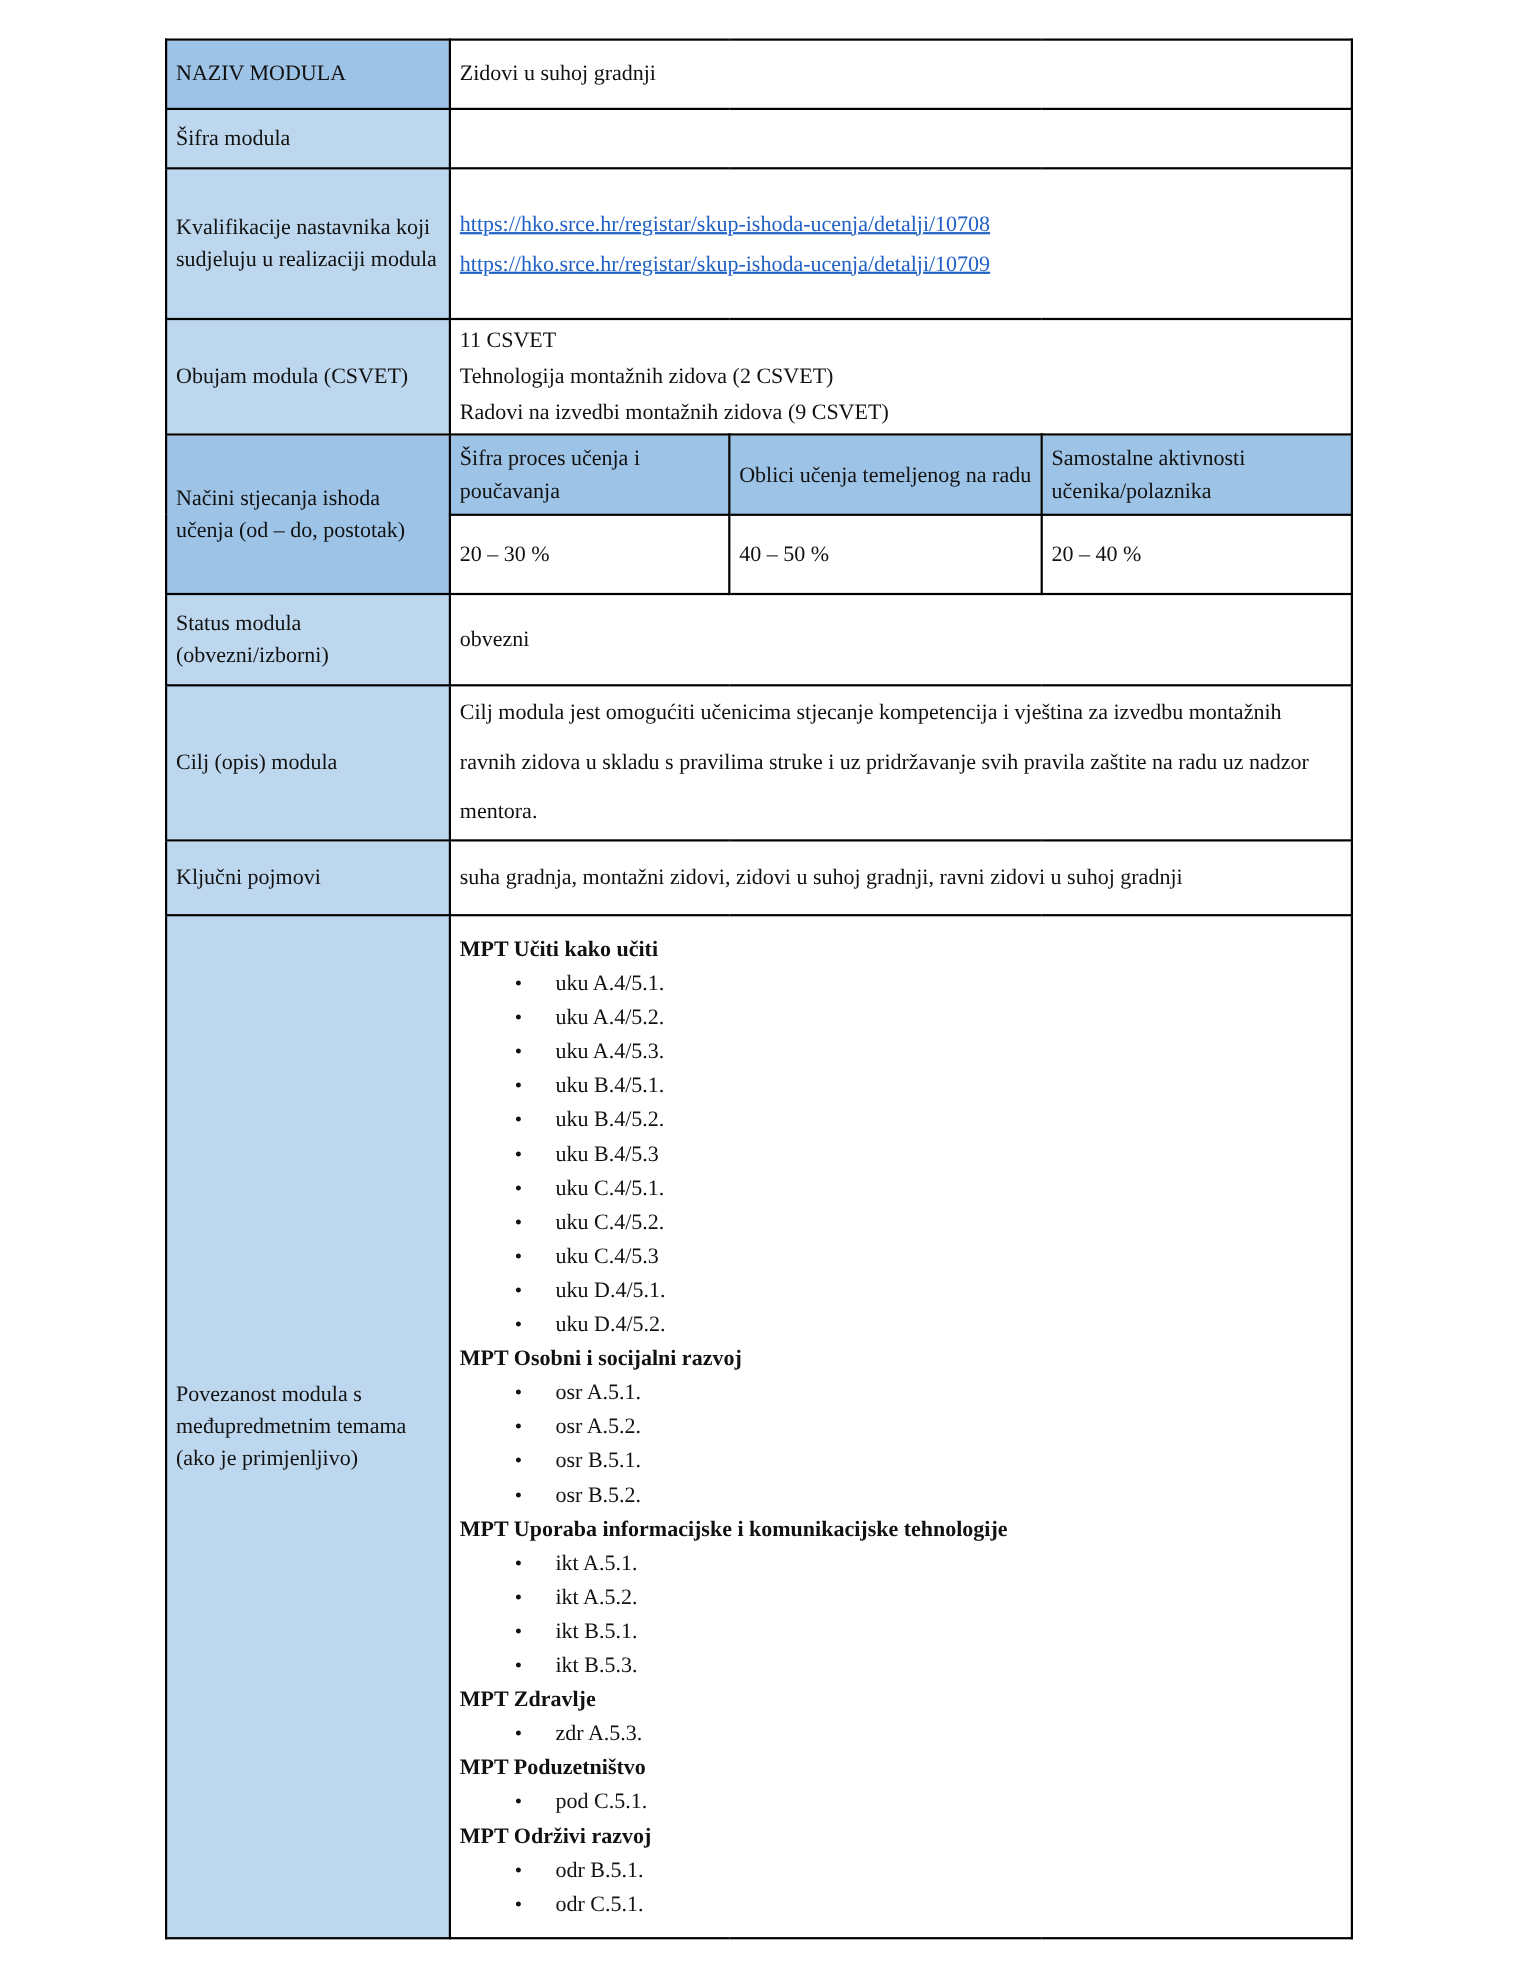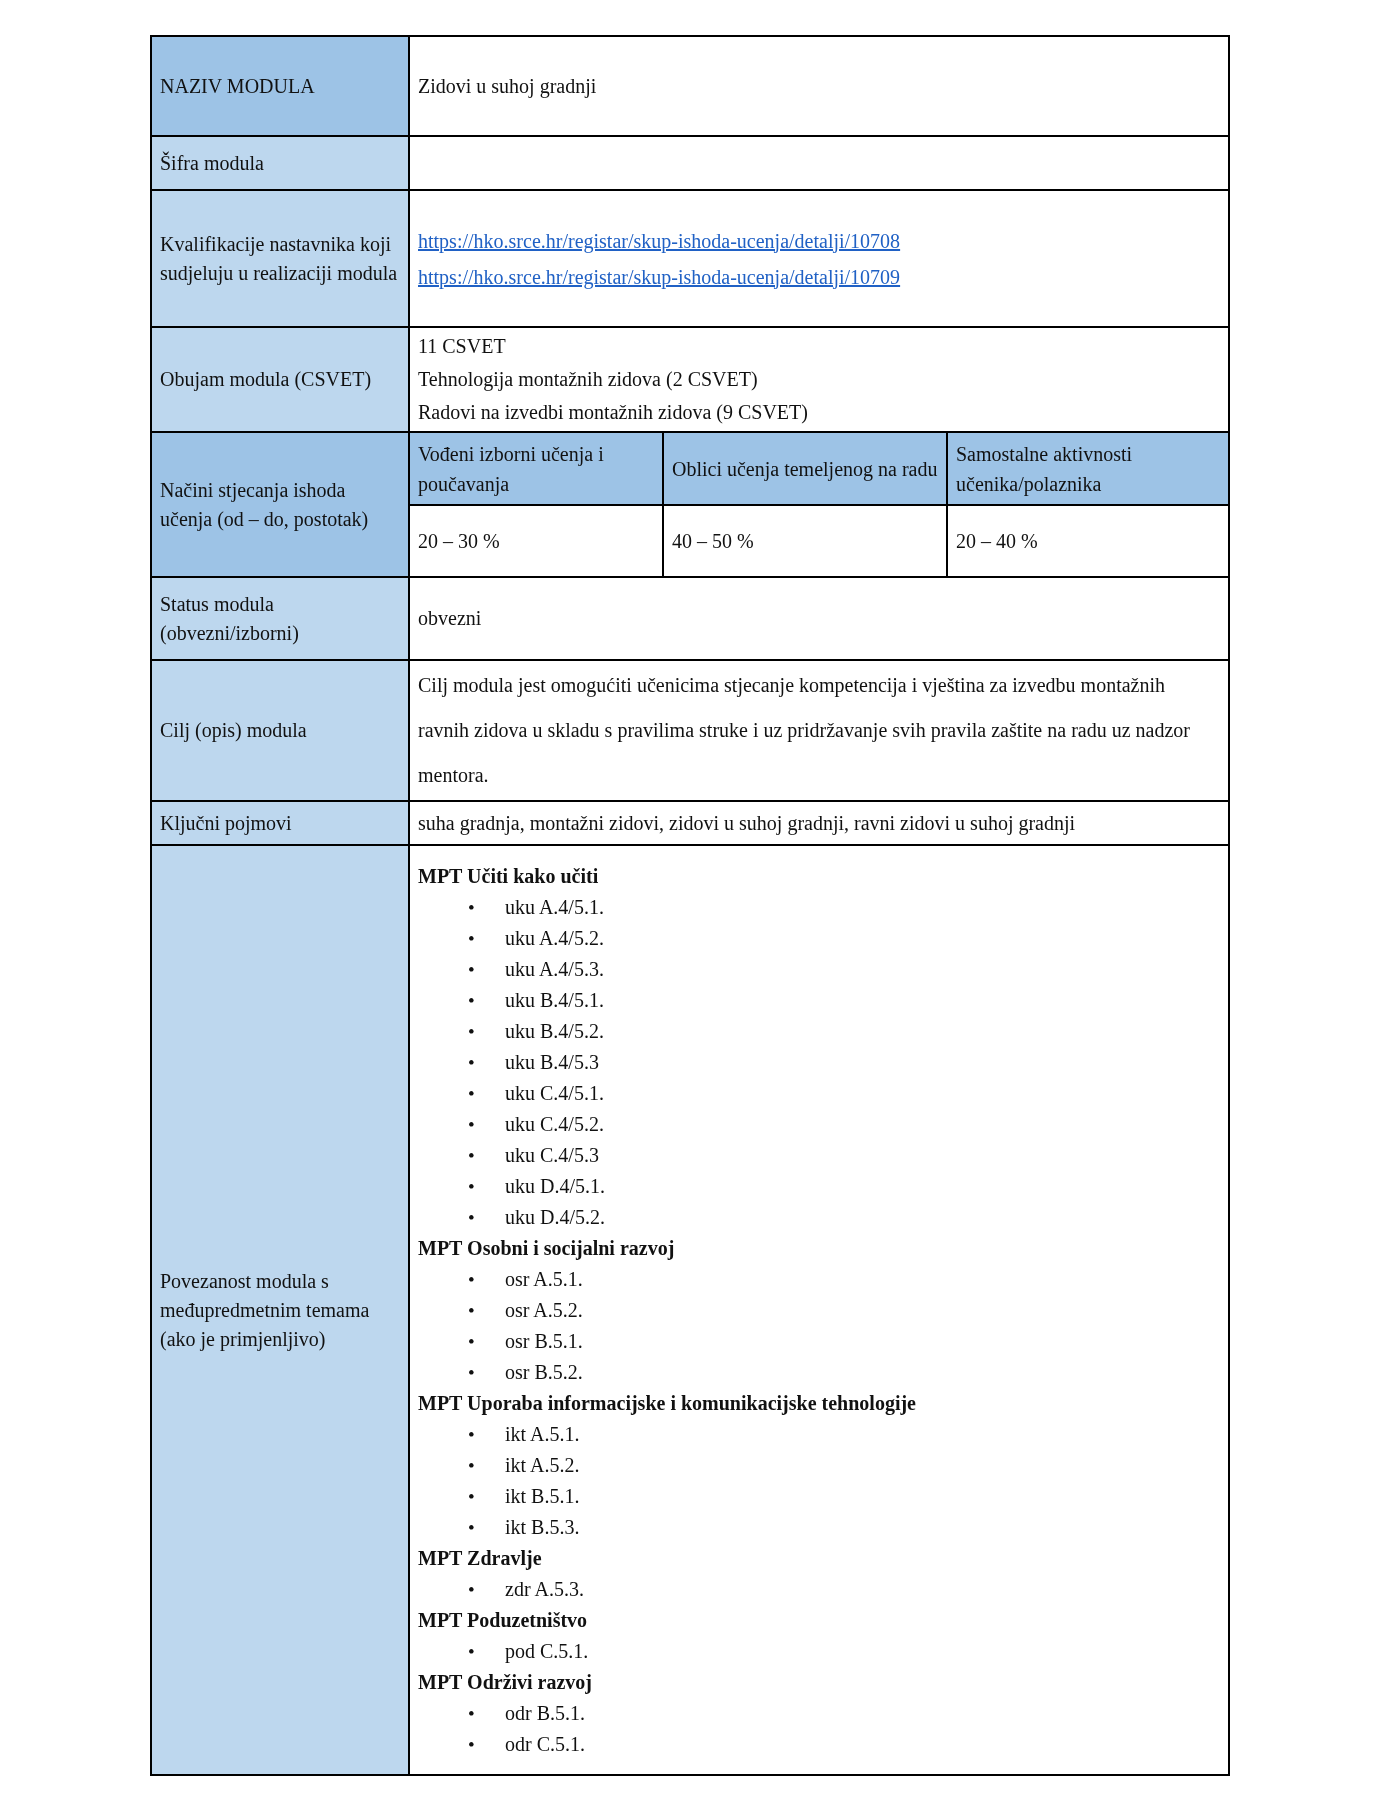--- a/index.html
+++ b/index.html
@@ -56,21 +56,21 @@
 <body>
 
 <table class="module-table">
   <colgroup>
     <col style="width:258px">
     <col style="width:254px">
     <col style="width:284px">
     <col style="width:282px">
   </colgroup>
   <tbody>
-    <tr style="height:100px">
+    <tr style="height:63px">
       <td class="lbl dark">NAZIV MODULA</td>
       <td class="val title-cell" colspan="3">Zidovi u suhoj gradnji</td>
     </tr>
 
     <tr style="height:54px">
       <td class="lbl">Šifra modula</td>
       <td class="val" colspan="3"></td>
     </tr>
 
     <tr style="height:137px">
@@ -85,41 +85,41 @@
       <td class="lbl">Obujam modula (CSVET)</td>
       <td class="val csvet-cell" colspan="3">
         <div class="csvet-total">11 CSVET</div>
         <div>Tehnologija montažnih zidova (2 CSVET)</div>
         <div>Radovi na izvedbi montažnih zidova (9 CSVET)</div>
       </td>
     </tr>
 
     <tr style="height:73px">
       <td class="lbl dark" rowspan="2">Načini stjecanja ishoda učenja (od – do, postotak)</td>
-      <th class="subhdr">Vođeni izborni učenja i poučavanja</th>
+      <th class="subhdr">Šifra proces učenja i poučavanja</th>
       <th class="subhdr">Oblici učenja temeljenog na radu</th>
       <th class="subhdr">Samostalne aktivnosti učenika/polaznika</th>
     </tr>
     <tr style="height:72px">
       <td class="val pctval">20 – 30 %</td>
       <td class="val pctval">40 – 50 %</td>
       <td class="val pctval">20 – 40 %</td>
     </tr>
 
     <tr style="height:83px">
       <td class="lbl">Status modula (obvezni/izborni)</td>
       <td class="val" colspan="3">obvezni</td>
     </tr>
 
     <tr style="height:100px">
       <td class="lbl">Cilj (opis) modula</td>
       <td class="val goal-cell" colspan="3">Cilj modula jest omogućiti učenicima stjecanje kompetencija i vještina za izvedbu montažnih ravnih zidova u skladu s pravilima struke i uz pridržavanje svih pravila zaštite na radu uz nadzor mentora.</td>
     </tr>
 
-    <tr style="height:44px">
+    <tr style="height:68px">
       <td class="lbl">Ključni pojmovi</td>
       <td class="val" colspan="3">suha gradnja, montažni zidovi, zidovi u suhoj gradnji, ravni zidovi u suhoj gradnji</td>
     </tr>
 
     <tr style="height:930px">
       <td class="lbl">Povezanost modula s međupredmetnim temama (ako je primjenljivo)</td>
       <td class="val mpt-cell" colspan="3">
           <div class="mpt-title">MPT Učiti kako učiti</div>
           <div class="mpt-item"><span class="bullet">•</span><span>uku A.4/5.1.</span></div>
           <div class="mpt-item"><span class="bullet">•</span><span>uku A.4/5.2.</span></div>

